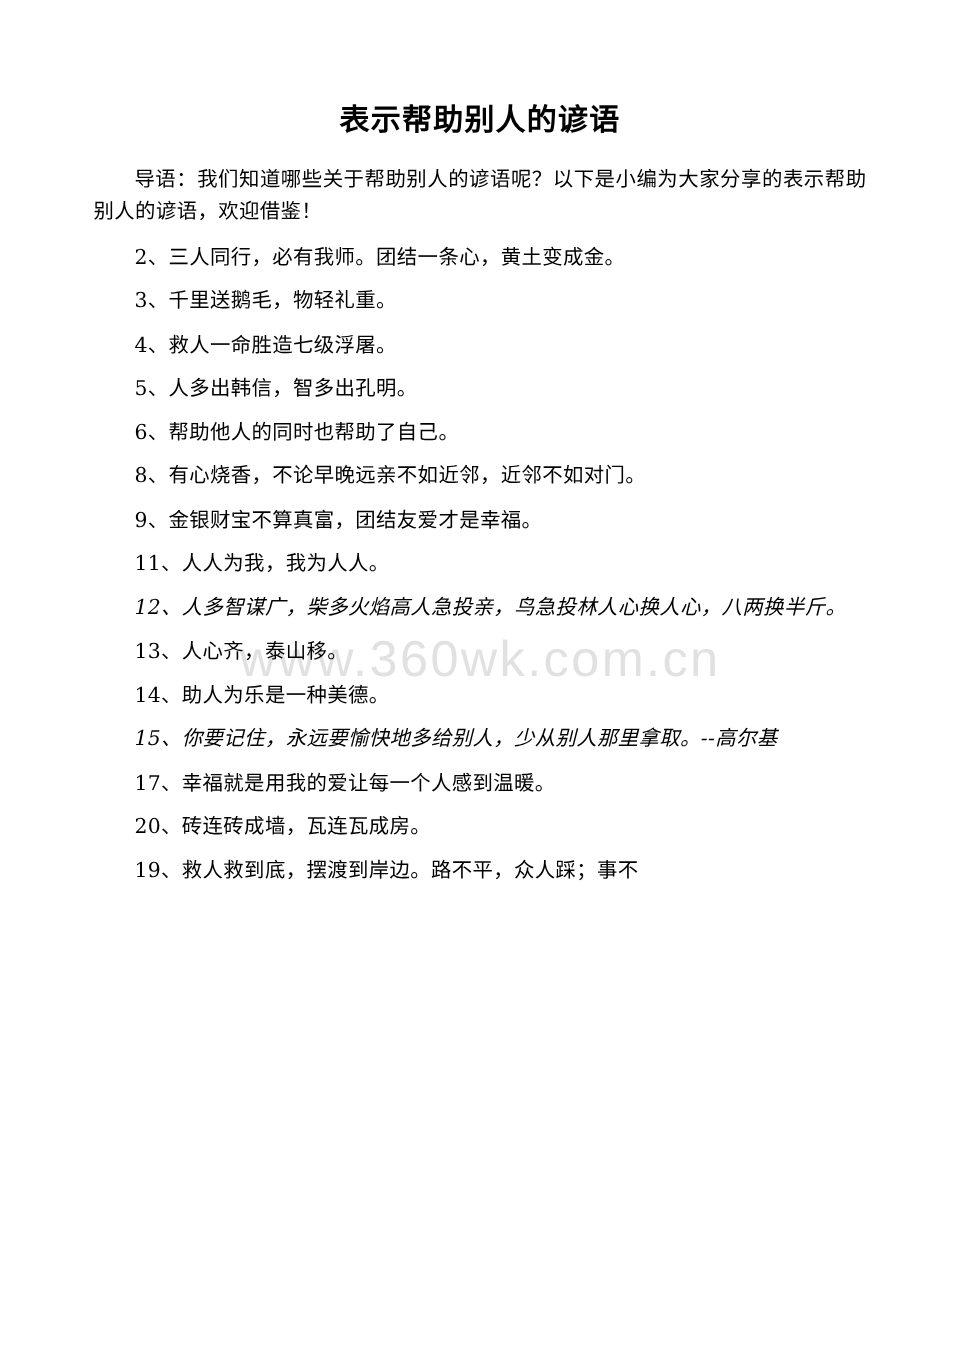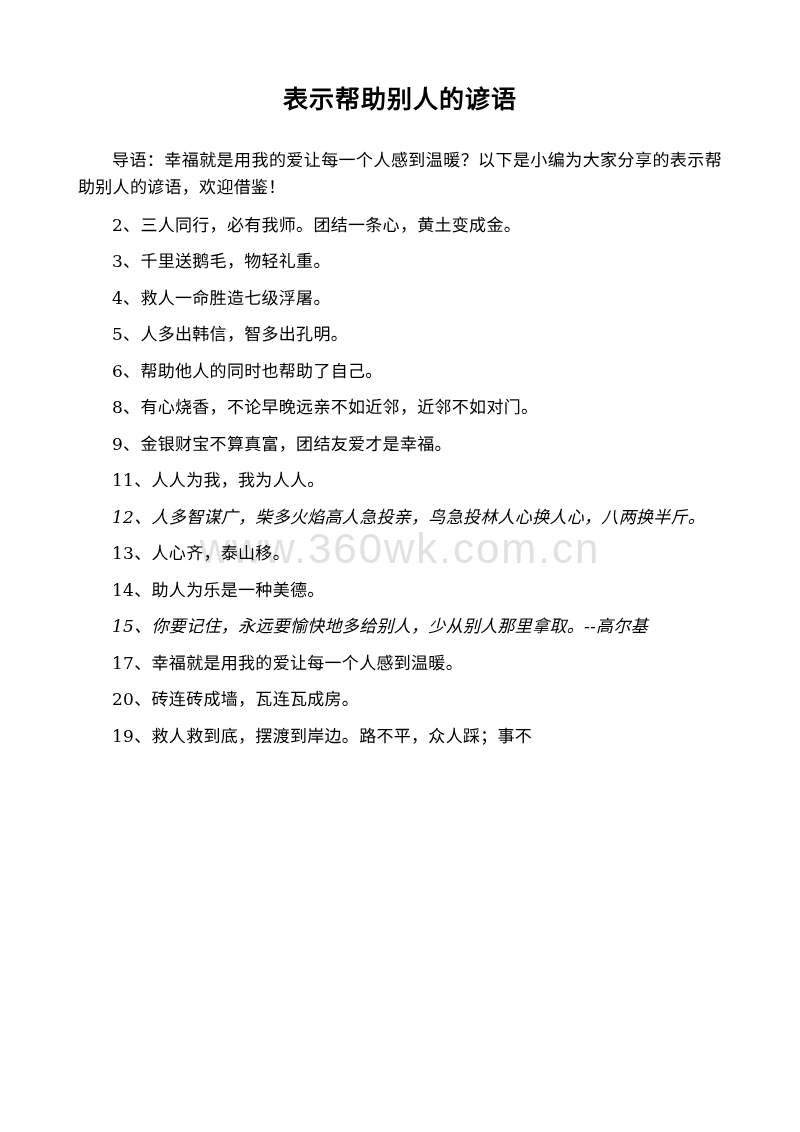--- a/index.html
+++ b/index.html
@@ -20,21 +20,21 @@
     width: 800px;
     height: 1132px;
     box-sizing: border-box;
     padding: 76px 78px 60px 78px;
   }
   .doc-title {
     text-align: center;
     font-size: 25px;
     font-weight: bold;
     letter-spacing: 1px;
-    margin: 8px 0 30px 0;
+    margin: 8px 0 20px 0;
     line-height: 1.3;
   }
   .intro {
     font-size: 17px;
     line-height: 1.62;
     text-indent: 2em;
     margin: 0 0 10px 0;
     text-align: justify;
     letter-spacing: 0.3px;
   }
@@ -72,21 +72,21 @@
 </style>
 </head>
 <body>
 
 <div class="page">
 
   <div class="watermark">www.360wk.com.cn</div>
 
   <div class="content">
     <h1 class="doc-title">表示帮助别人的谚语</h1>
-    <p class="intro">导语：幸福就是用我的爱让每一个人感到温暖？以下是小编为大家分享的表示帮助别人的谚语，欢迎借鉴！</p>
+    <p class="intro">导语：我们知道哪些关于帮助别人的谚语呢？以下是小编为大家分享的表示帮助别人的谚语，欢迎借鉴！</p>
 
     <p class="item">2、三人同行，必有我师。团结一条心，黄土变成金。</p>
     <p class="item">3、千里送鹅毛，物轻礼重。</p>
     <p class="item">4、救人一命胜造七级浮屠。</p>
     <p class="item">5、人多出韩信，智多出孔明。</p>
     <p class="item">6、帮助他人的同时也帮助了自己。</p>
     <p class="item">8、有心烧香，不论早晚远亲不如近邻，近邻不如对门。</p>
     <p class="item">9、金银财宝不算真富，团结友爱才是幸福。</p>
     <p class="item">11、人人为我，我为人人。</p>
     <p class="item wrap-tight">12、人多智谋广，柴多火焰高人急投亲，鸟急投林人心换人心，八两换半斤。</p>

